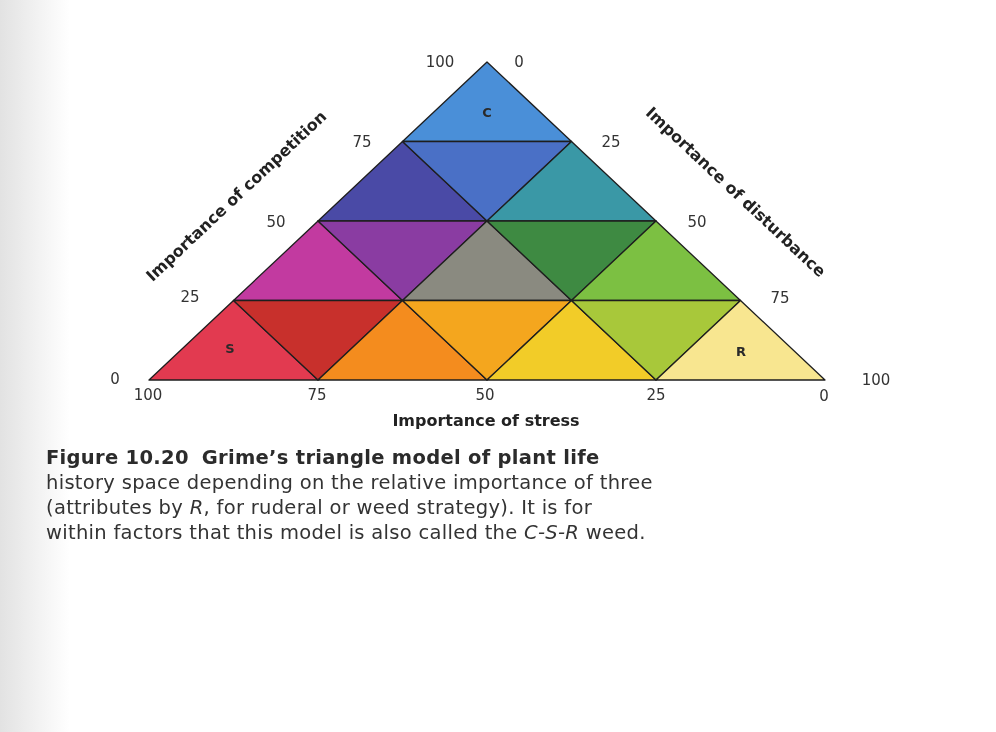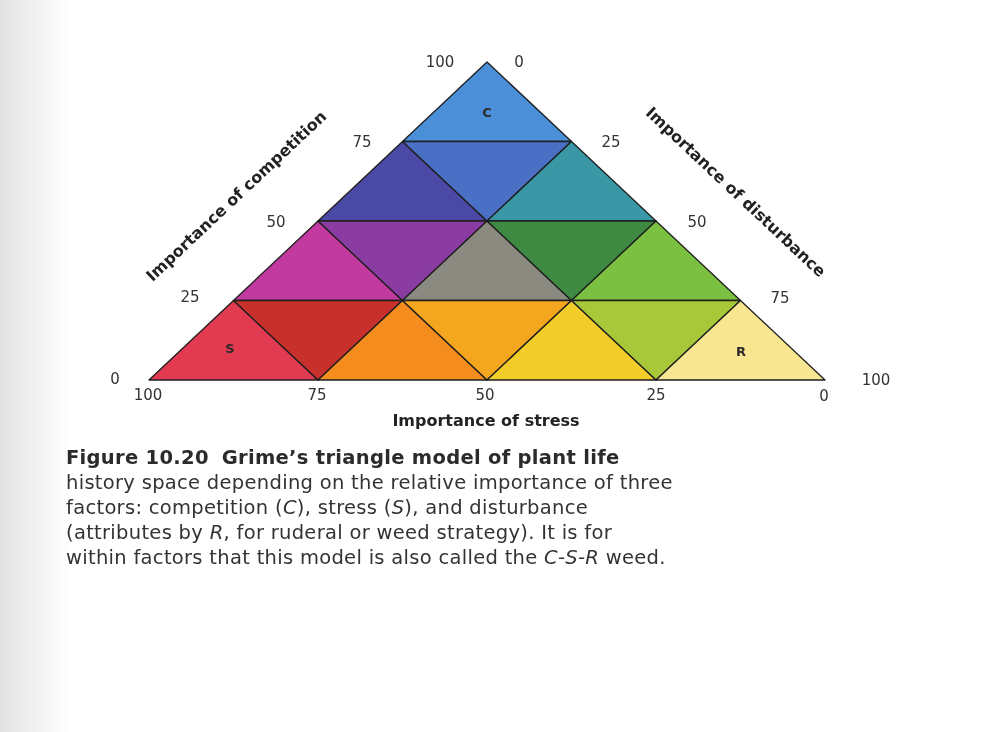--- a/index.html
+++ b/index.html
@@ -15,21 +15,21 @@
   #figure-svg { position: absolute; left: 0; top: 0; }
   .tick { font-family: "DejaVu Sans", sans-serif; font-size: 15px; fill: #333; }
   .axis-label { font-family: "DejaVu Sans", sans-serif; font-size: 16px; font-weight: bold; fill: #222; }
   .corner-label { font-family: "DejaVu Sans", sans-serif; font-size: 13px; font-weight: bold; fill: #2a2a2a; }
   .caption {
     position: absolute; left: 46px; top: 445px; width: 920px;
     font-family: "DejaVu Sans", sans-serif; font-size: 19.5px; line-height: 25px;
     color: #333; letter-spacing: 0.3px;
   }
   .caption .fig-num, .caption .fig-title { font-weight: bold; color: #2b2b2b; }
-  .caption .line { display: block; white-space: nowrap; margin-left: 20px; }
+  .caption .line { display: block; white-space: nowrap; }
   .caption i { font-style: italic; }
 </style>
 </head>
 <body>
 
 <div class="page-shade"></div>
 
 <svg id="figure-svg" width="996" height="732" viewBox="0 0 996 732">
   <g stroke="#1e1e1e" stroke-width="1.3" stroke-linejoin="round">
 
@@ -78,16 +78,15 @@
   <text class="tick" x="824" y="401" text-anchor="middle">0</text>
 
   <text class="axis-label" x="240" y="200" text-anchor="middle" transform="rotate(-43.2 240 200)">Importance of competition</text>
   <text class="axis-label" x="732" y="196" text-anchor="middle" transform="rotate(43.2 732 196)">Importance of disturbance</text>
   <text class="axis-label" x="486" y="426" text-anchor="middle">Importance of stress</text>
 </svg>
 
 <div class="caption">
   <span class="line"><span class="fig-num">Figure 10.20</span>&nbsp; <span class="fig-title">Grime’s triangle model of plant life</span></span>
   <span class="line">history space depending on the relative importance of three</span>
-  <span class="line"><span>factors: competition (</span><i>C</i><span>), stress (</span><i>S</i><span>), and disturbance</span></span>
   <span class="line"><span>(attributes by </span><i>R</i><span>, for ruderal or weed strategy). It is for</span></span>
   <span class="line"><span>within factors that this model is also called the </span><i>C-S-R</i><span> weed.</span></span>
 </div>
 
 </body></html>

